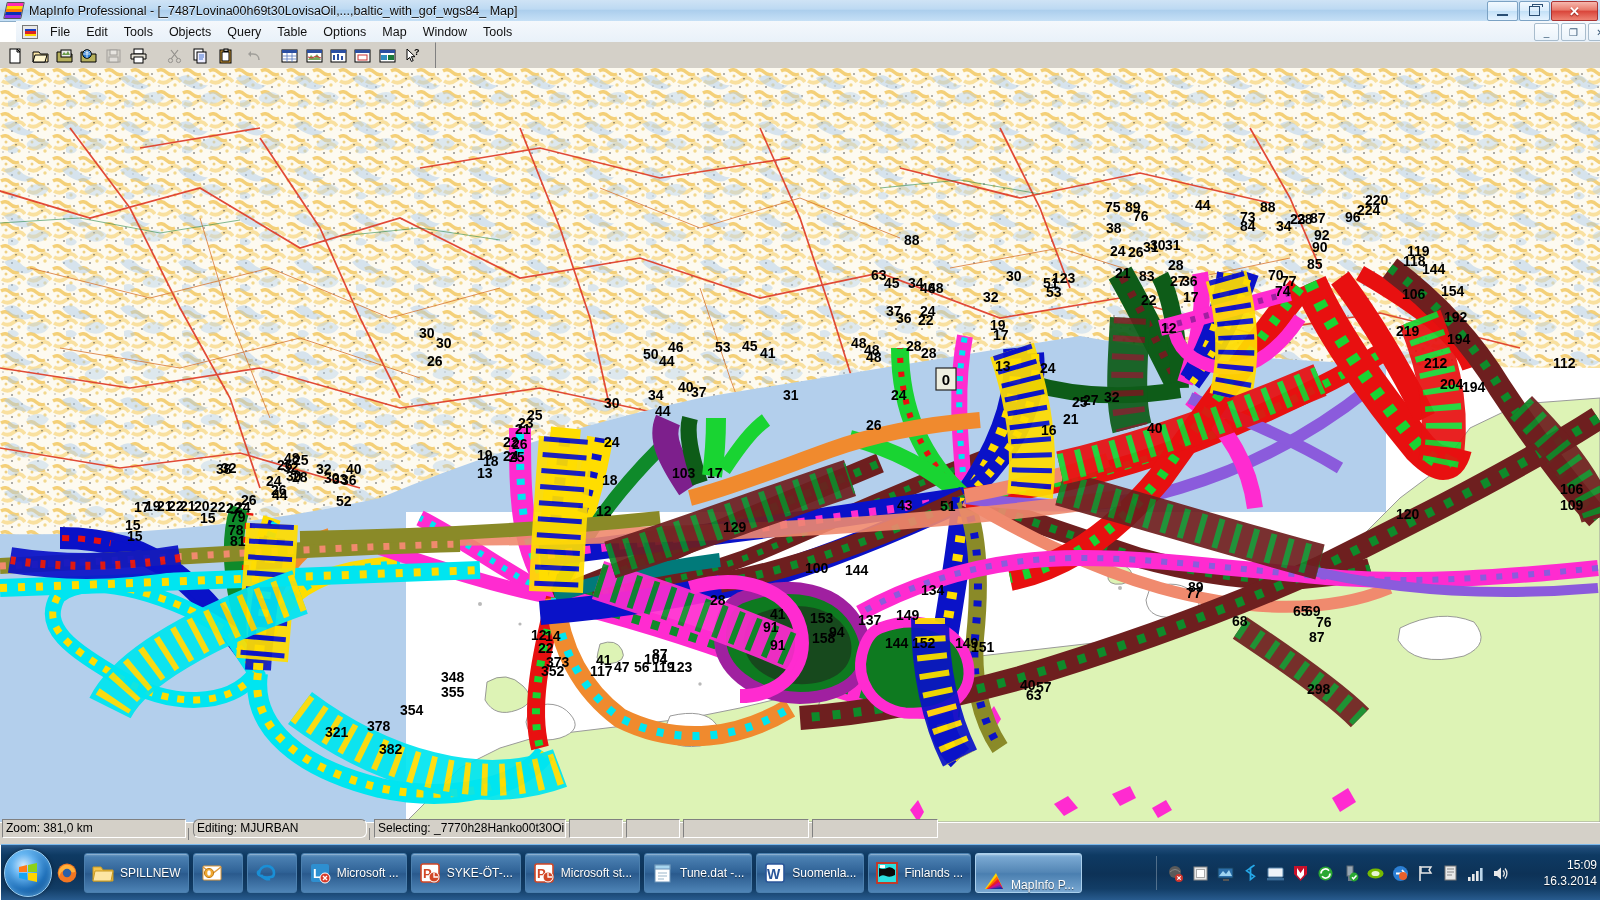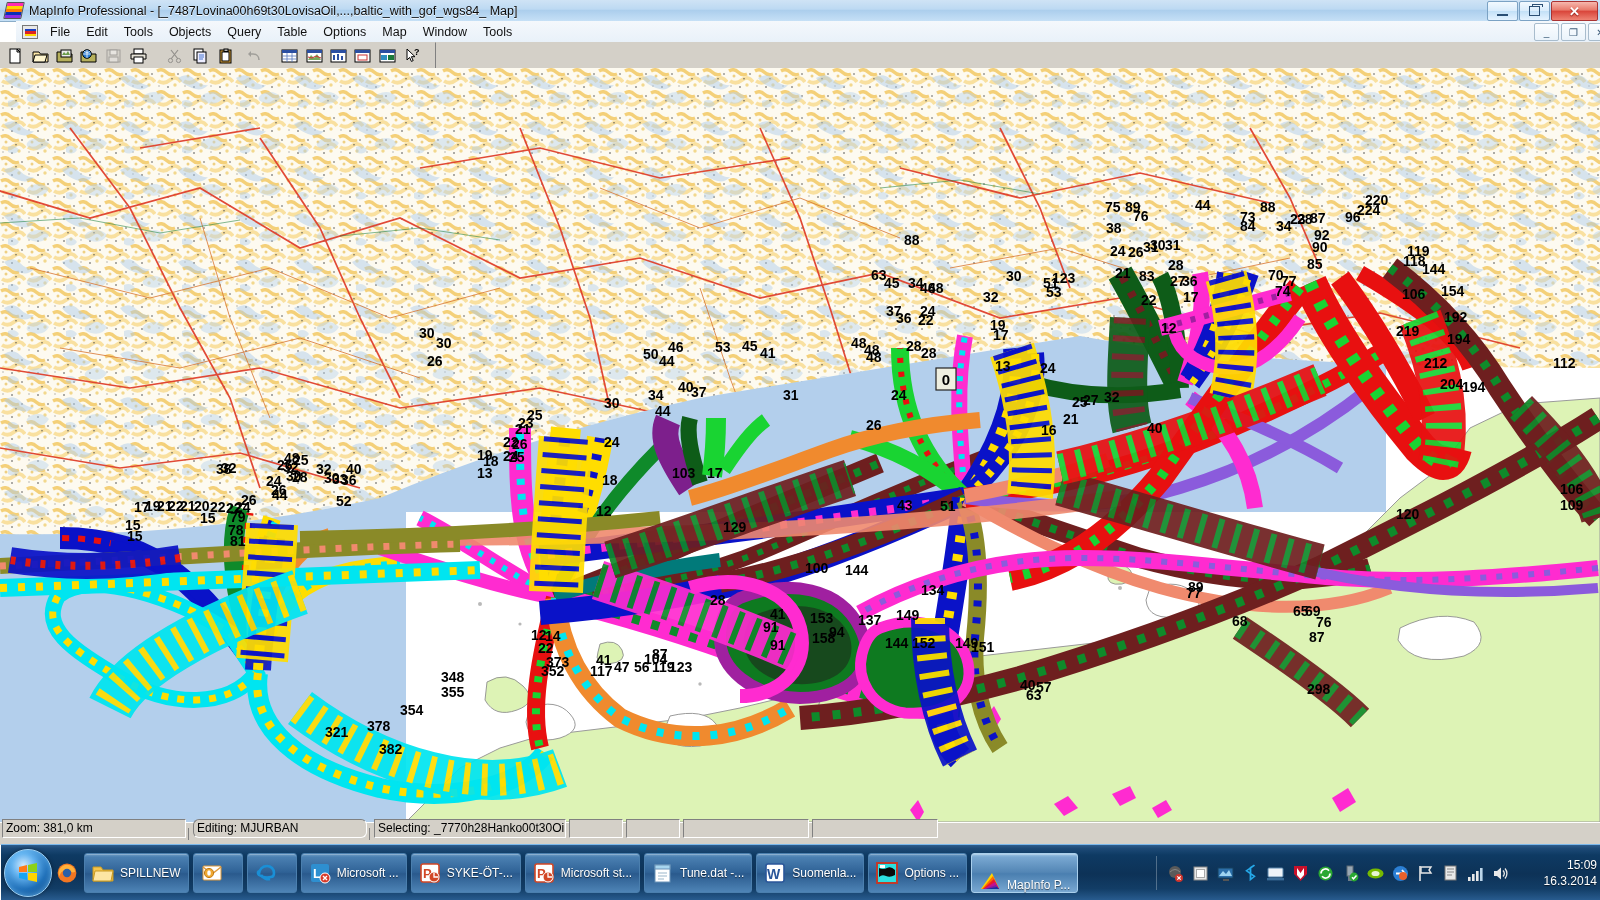--- a/index.html
+++ b/index.html
@@ -910,21 +910,21 @@
         </svg>
       <span class="lbl">Suomenla...</span>
     </div>
 
     <div class="tbtask">
       <svg class="tbicon" viewBox="0 0 22 22">
           <rect x="1" y="1" width="20" height="20" fill="#2de0e0" stroke="#c0392b" stroke-width="2"></rect>
           <path d="M3 6q4 2 8 0t8 2v5q-5 3-9 1t-7 1z" fill="#0b0b0b"></path>
           <path d="M4 3h5v3H4z" fill="#fff"></path>
         </svg>
-      <span class="lbl">Options ...</span>
+      <span class="lbl">Finlands ...</span>
     </div>
 
     <div class="tbtask active">
       <svg class="tbicon" viewBox="0 0 22 22">
         <path d="M2 19h18L13 3z" fill="#ffd400"></path>
           <path d="M3 19h17L14 6z" fill="#ff6a00"></path>
         <path d="M4 19h16L15 9z" fill="#e8192c"></path>
           <path d="M5 19h15L16 12z" fill="#c2128f"></path>
         <path d="M6 19h14L17 15z" fill="#7a1fa2"></path>
           <path d="M7 19h13l-2-2z" fill="#1a2fa0"></path>

